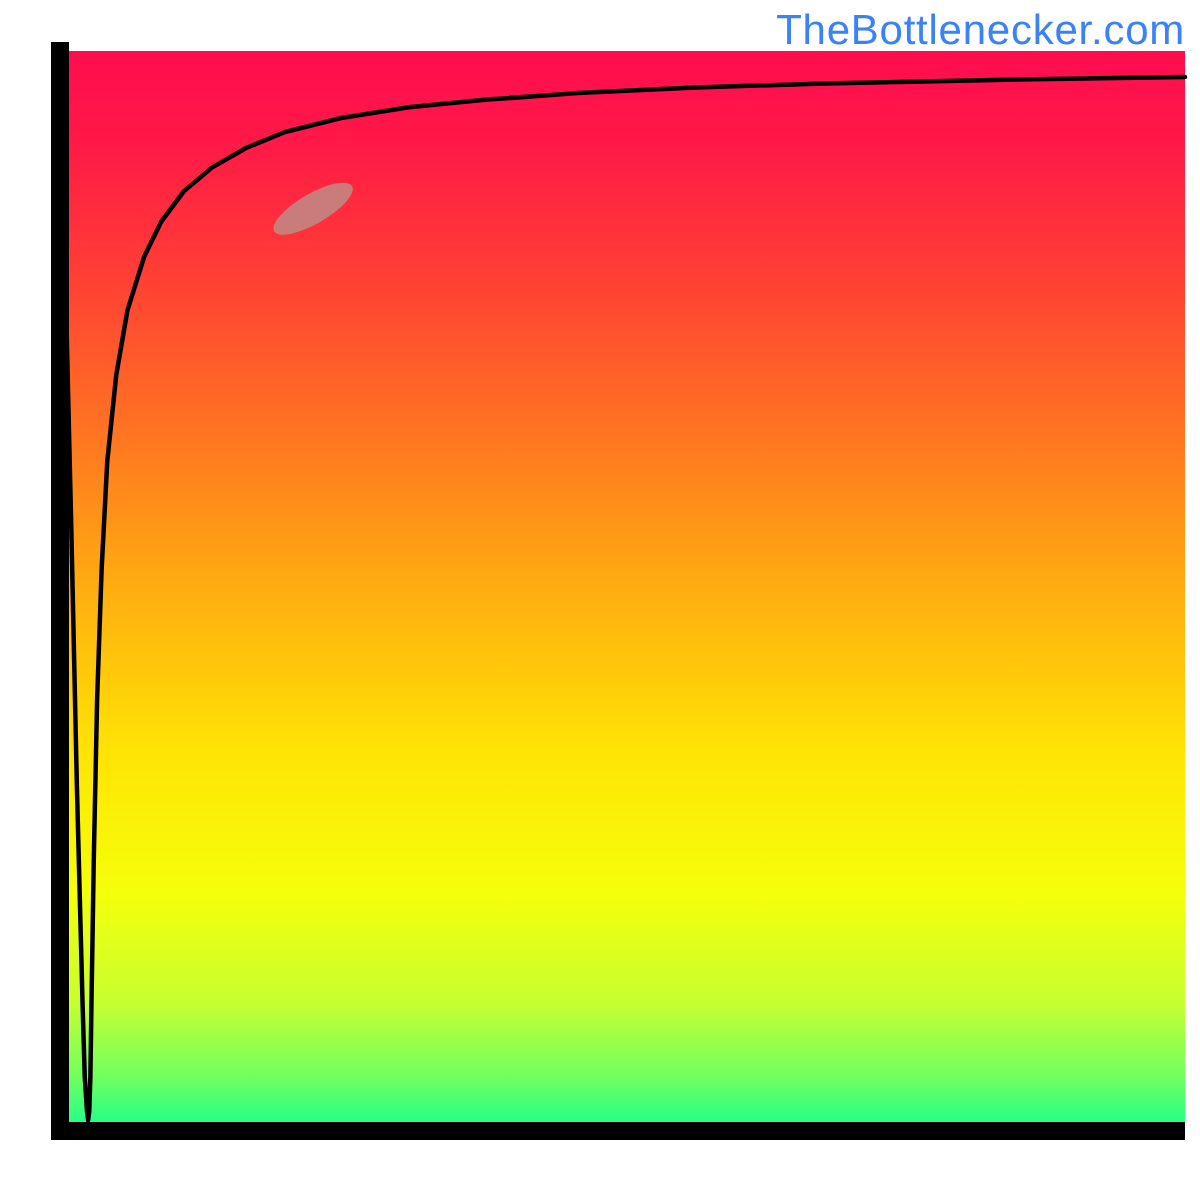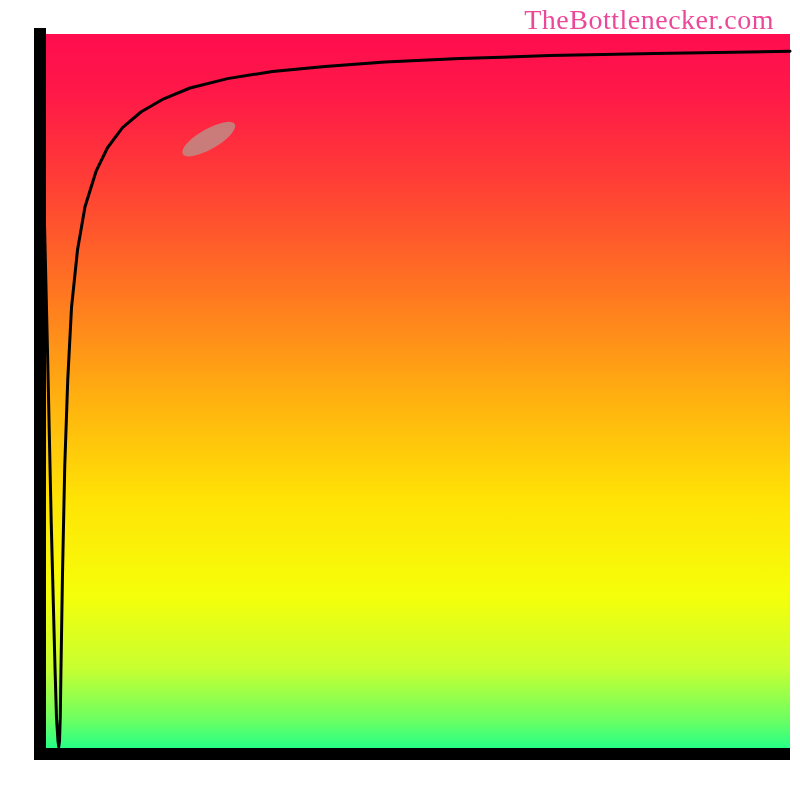--- a/index.html
+++ b/index.html
@@ -12,25 +12,25 @@
     font-family: Arial, Helvetica, sans-serif;
   }
   .wrap {
     position: relative;
     width: 800px;
     height: 800px;
   }
   .watermark {
     position: absolute;
     top: 4px;
-    right: 26px;
-    color: #ec4899;
+    right: 10px;
+    color: #3b82f6;
     font-size: 28px;
     letter-spacing: 0.5px;
-    font-family: Liberation Serif, serif;
+    font-family: Liberation Sans, sans-serif;
     user-select: none;
   }
   svg {
     display: block;
   }
 </style>
 </head>
 <body>
 
 <div class="wrap">

